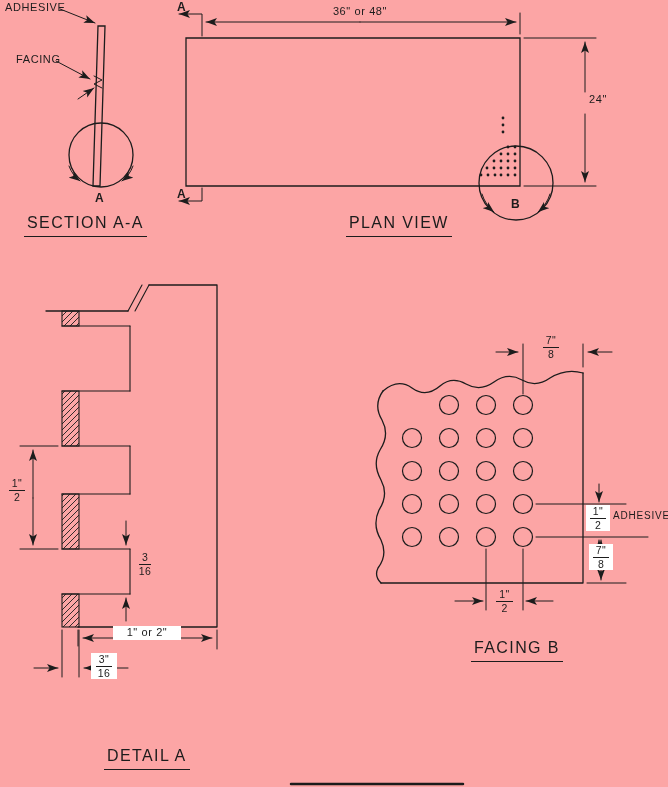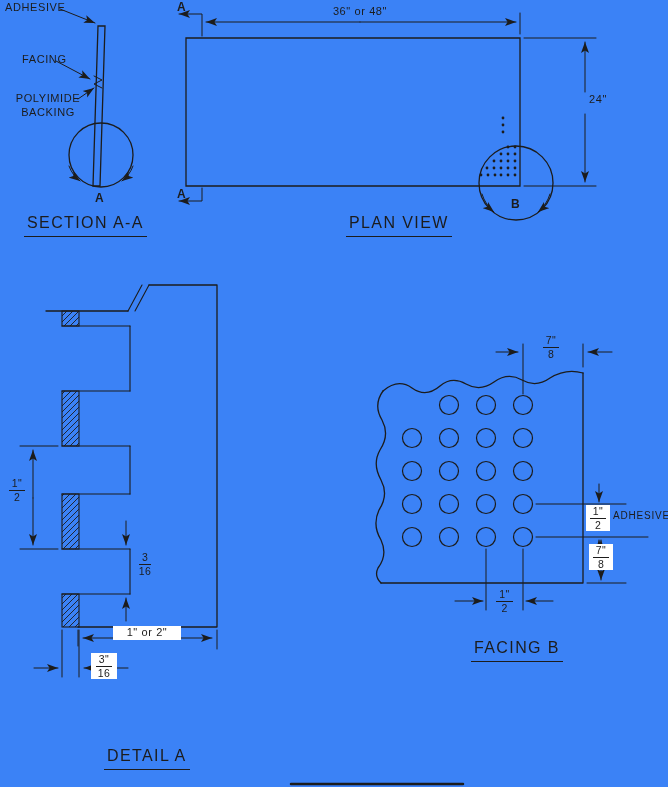--- a/index.html
+++ b/index.html
@@ -1,17 +1,17 @@
 <!DOCTYPE html>
 <html><head>
 <meta charset="utf-8">
 <style>
   *{box-sizing:border-box}
   body{margin:0;background:#e8e8e8;font-family:"Liberation Sans",sans-serif}
-  #canvas{position:relative;width:668px;height:787px;background:#3b82f6;color:#1c1c1c;overflow:hidden;margin:0 auto}
+  #canvas{position:relative;width:668px;height:787px;background:#fca5a5;color:#1c1c1c;overflow:hidden;margin:0 auto}
   #linework{position:absolute;left:0;top:0}
   .lbl{position:absolute;font-size:11px;letter-spacing:.6px;white-space:pre-line;line-height:1.25}
   .c{text-align:center}
   .letter{font-size:12px;font-weight:bold;letter-spacing:0}
   .title{font-size:16px;letter-spacing:1.4px;border-bottom:1.7px solid #1c1c1c;padding:0 3px 3px}
   .frac{position:absolute;text-align:center;font-size:10.5px;line-height:1.15;letter-spacing:.4px}
   .frac .num{display:inline-block;border-bottom:1.3px solid #1c1c1c;padding:0 3px 1px}
   .frac .den{display:block}
   .bg{background:#ffffff}
   .small{font-size:10px;letter-spacing:.8px}
@@ -142,23 +142,21 @@
       <path d="M601,562 V580" stroke-width="1" marker-end="url(#ah)"></path>
       <path d="M486,549 V610 M523,549 V610" stroke-width="1"></path>
       <path d="M455,601 H483" stroke-width="1" marker-end="url(#ah)"></path>
       <path d="M553,601 H526" stroke-width="1" marker-end="url(#ah)"></path>
     </g>
 
     <path d="M291,784 H463" stroke-width="2.5"></path>
   </svg>
 
   <div class="lbl" style="left:5px;top:1px">ADHESIVE</div>
-  <div class="lbl" style="left:22px;top:53px">FACING</div>
-  <div class="lbl c" style="left:6px;top:92px;width:84px">POLYIMIDE
-BACKING</div>
+  <div class="lbl" style="left:16px;top:53px">FACING</div>
   <div class="lbl letter" style="left:95px;top:191px">A</div>
   <div class="lbl title" style="left:24px;top:213px">SECTION A-A</div>
 
   <div class="lbl letter" style="left:177px;top:0px">A</div>
   <div class="lbl letter" style="left:177px;top:187px">A</div>
   <div class="lbl c" style="left:300px;top:5px;width:120px">36" or 48"</div>
   <div class="lbl" style="left:589px;top:93px">24"</div>
   <div class="lbl letter" style="left:511px;top:197px">B</div>
   <div class="lbl title" style="left:346px;top:213px">PLAN VIEW</div>
 

